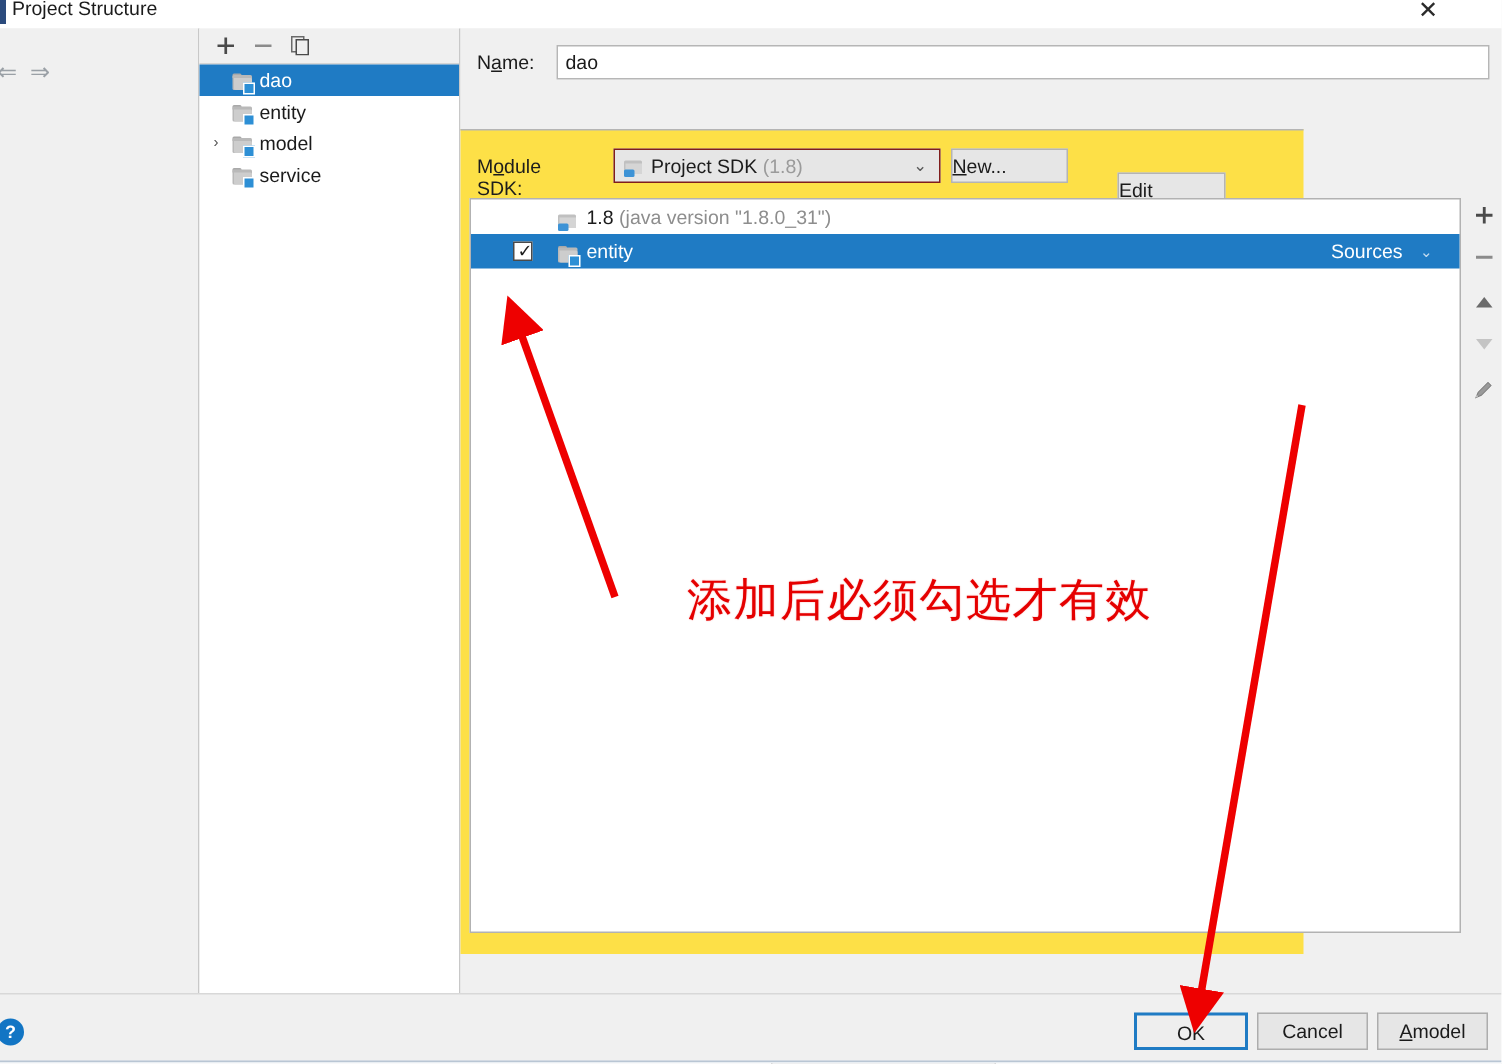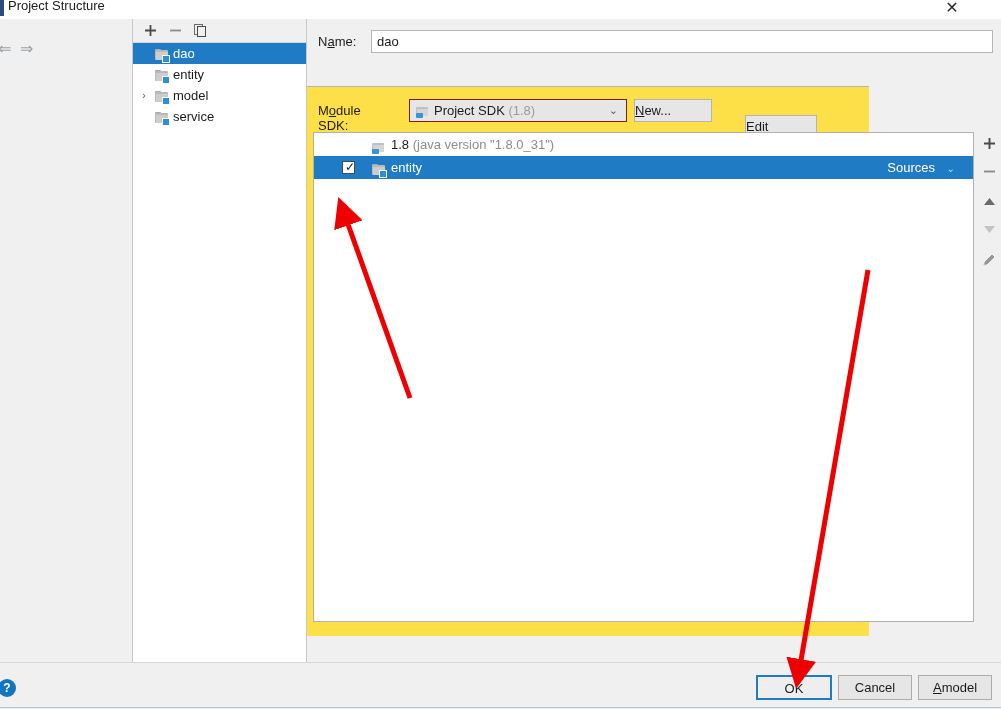--- a/index.html
+++ b/index.html
@@ -712,13 +712,14 @@
 <div class="annot-layer">
   <svg width="1001" height="709" viewBox="0 0 1001 709" style="position:absolute;left:0;top:0;">
     <defs>
       <marker id="ahead" markerWidth="6" markerHeight="6" refX="2.6" refY="3" orient="auto">
         <path d="M0,0 L6,3 L0,6 z" fill="#ee0000"></path>
       </marker>
     </defs>
     <line id="arrow0" stroke="#ee0000" stroke-width="5" marker-end="url(#ahead)" x1="410" y1="398" x2="344" y2="213"></line>
     <line id="arrow1" stroke="#ee0000" stroke-width="5" marker-end="url(#ahead)" x1="868" y1="270" x2="799" y2="672"></line>
   </svg>
+  <div class="annot-text">添加后必须勾选才有效</div>
 </div>
 
 </body></html>

